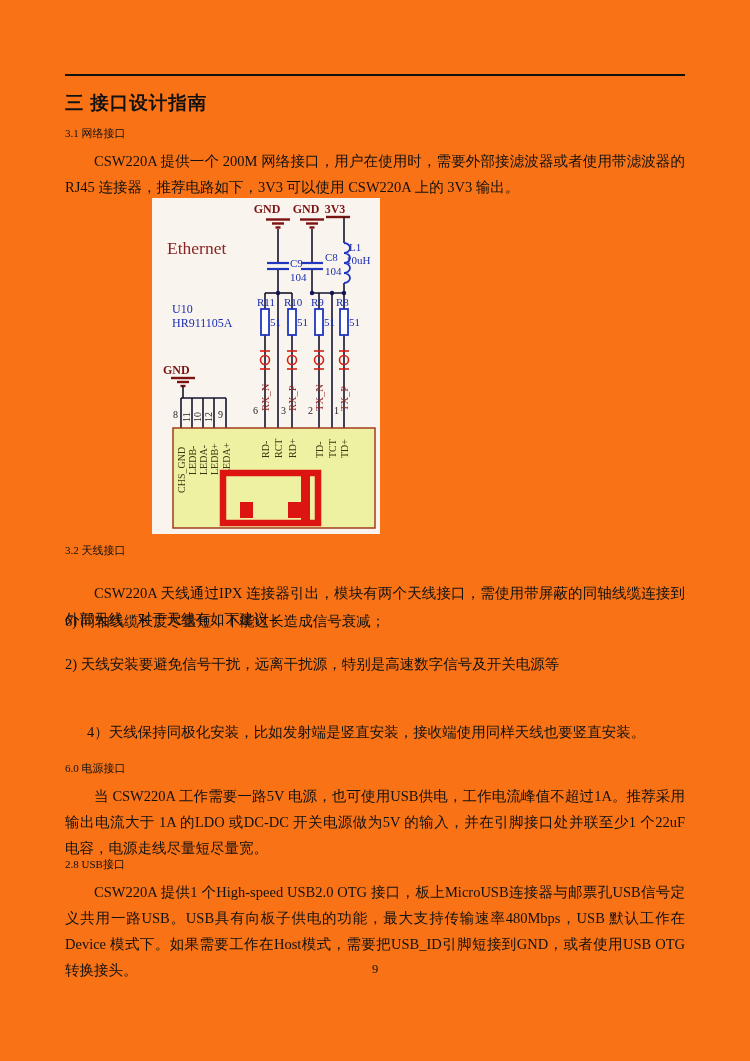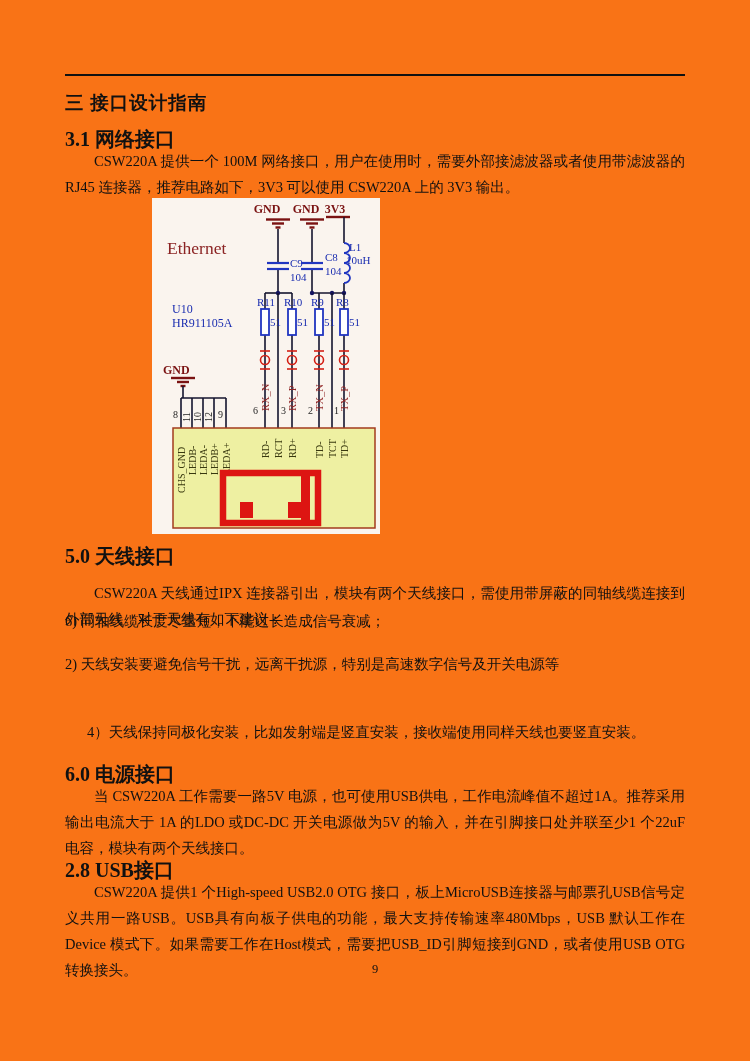--- a/index.html
+++ b/index.html
@@ -8,21 +8,21 @@
     width:750px;height:1061px;
     background:#f97316;
     font-family:"Liberation Serif","DejaVu Serif",serif;
     color:#111;
     overflow:hidden;
     margin:0 auto;
     padding-left:11px;
   }
   .rule{position:absolute;left:65px;top:74px;width:620px;height:2px;background:#111;}
   .h1{position:absolute;left:65px;top:90px;width:620px;font-size:18.5px;font-weight:bold;letter-spacing:1px;}
-  .h2{position:absolute;left:65px;width:620px;font-size:20px;font-weight:700;}
+  .h2{position:absolute;left:65px;width:620px;font-size:11px;font-weight:400;}
   .body-p{position:absolute;left:65px;width:620px;font-size:14.5px;line-height:26px;text-align:justify;}
   .indent{text-indent:29px;}
   .t32{top:543px;} .p32{top:580px;}
   .it1{top:608px;} .it2{top:651px;} .it3{top:683px;} .it4{top:719px;margin-left:22px;}
   .t33{top:761px;} .p33{top:783px;}
   .t34{top:857px;} .p34{top:879px;}
   .t31{top:126px;} .p31{top:148px;}
   .pagenum{position:absolute;left:0;top:962px;width:750px;text-align:center;font-size:12.5px;}
   .schem{position:absolute;left:145px;top:197px;width:235px;height:338px;}
   svg text{font-family:"Liberation Serif","DejaVu Serif",serif;}
@@ -33,21 +33,21 @@
 </head>
 <body>
 
 <div class="page">
 
   <div class="rule"></div>
 
   <div class="h1">三 接口设计指南</div>
 
   <div class="h2 t31">3.1 网络接口</div>
-  <div class="body-p indent p31">CSW220A 提供一个 100M 网络接口，用户在使用时，需要外部接滤波器或者使用带滤波器的 RJ45 连接器，推荐电路如下，3V3 可以使用 CSW220A 上的 3V3 输出。</div>
+  <div class="body-p indent p31">CSW220A 提供一个 200M 网络接口，用户在使用时，需要外部接滤波器或者使用带滤波器的 RJ45 连接器，推荐电路如下，3V3 可以使用 CSW220A 上的 3V3 输出。</div>
 
   <div class="schem">
     <svg width="235" height="338" viewBox="0 0 235 338">
       <rect x="7" y="1" width="228" height="336" fill="#faf4ee"></rect>
 
       <text x="22" y="57" font-size="17.5" fill="#8b2323">Ethernet</text>
 
       <text x="122" y="16" font-size="12" font-weight="bold" fill="#7a1212" text-anchor="middle">GND</text>
       <text x="161" y="16" font-size="12" font-weight="bold" fill="#7a1212" text-anchor="middle">GND</text>
       <text x="190" y="16" font-size="12" font-weight="bold" fill="#7a1212" text-anchor="middle">3V3</text>
@@ -210,27 +210,27 @@
 
       <g>
         <rect x="78" y="276" width="95" height="50" fill="none" stroke="#dd1512" stroke-width="6.5"></rect>
         <rect x="95" y="305" width="13" height="16" fill="#dd1512"></rect>
         <rect x="143" y="305" width="13" height="16" fill="#dd1512"></rect>
         <rect x="156" y="279" width="9" height="45" fill="#dd1512"></rect>
       </g>
     </svg>
   </div>
 
-  <div class="h2 t32">5.0 天线接口</div>
+  <div class="h2 t32">3.2 天线接口</div>
   <div class="body-p indent p32">CSW220A 天线通过IPX 连接器引出，模块有两个天线接口，需使用带屏蔽的同轴线缆连接到外部天线。对于天线有如下建议：</div>
   <div class="body-p it1">6) 同轴线缆长度尽量短，不能过长造成信号衰减；</div>
   <div class="body-p it2">2) 天线安装要避免信号干扰，远离干扰源，特别是高速数字信号及开关电源等</div>
   <div class="body-p it4">4）天线保持同极化安装，比如发射端是竖直安装，接收端使用同样天线也要竖直安装。</div>
 
   <div class="h2 t33">6.0 电源接口</div>
-  <div class="body-p indent p33">当 CSW220A 工作需要一路5V 电源，也可使用USB供电，工作电流峰值不超过1A。推荐采用输出电流大于 1A 的LDO 或DC-DC 开关电源做为5V 的输入，并在引脚接口处并联至少1 个22uF 电容，模块有两个天线接口。</div>
+  <div class="body-p indent p33">当 CSW220A 工作需要一路5V 电源，也可使用USB供电，工作电流峰值不超过1A。推荐采用输出电流大于 1A 的LDO 或DC-DC 开关电源做为5V 的输入，并在引脚接口处并联至少1 个22uF 电容，电源走线尽量短尽量宽。</div>
 
   <div class="h2 t34">2.8 USB接口</div>
   <div class="body-p indent p34">CSW220A 提供1 个High-speed USB2.0 OTG 接口，板上MicroUSB连接器与邮票孔USB信号定义共用一路USB。USB具有向板子供电的功能，最大支持传输速率480Mbps，USB 默认工作在Device 模式下。如果需要工作在Host模式，需要把USB_ID引脚短接到GND，或者使用USB OTG转换接头。</div>
 
   <div class="pagenum">9</div>
 
 </div>
 
 </body></html>

